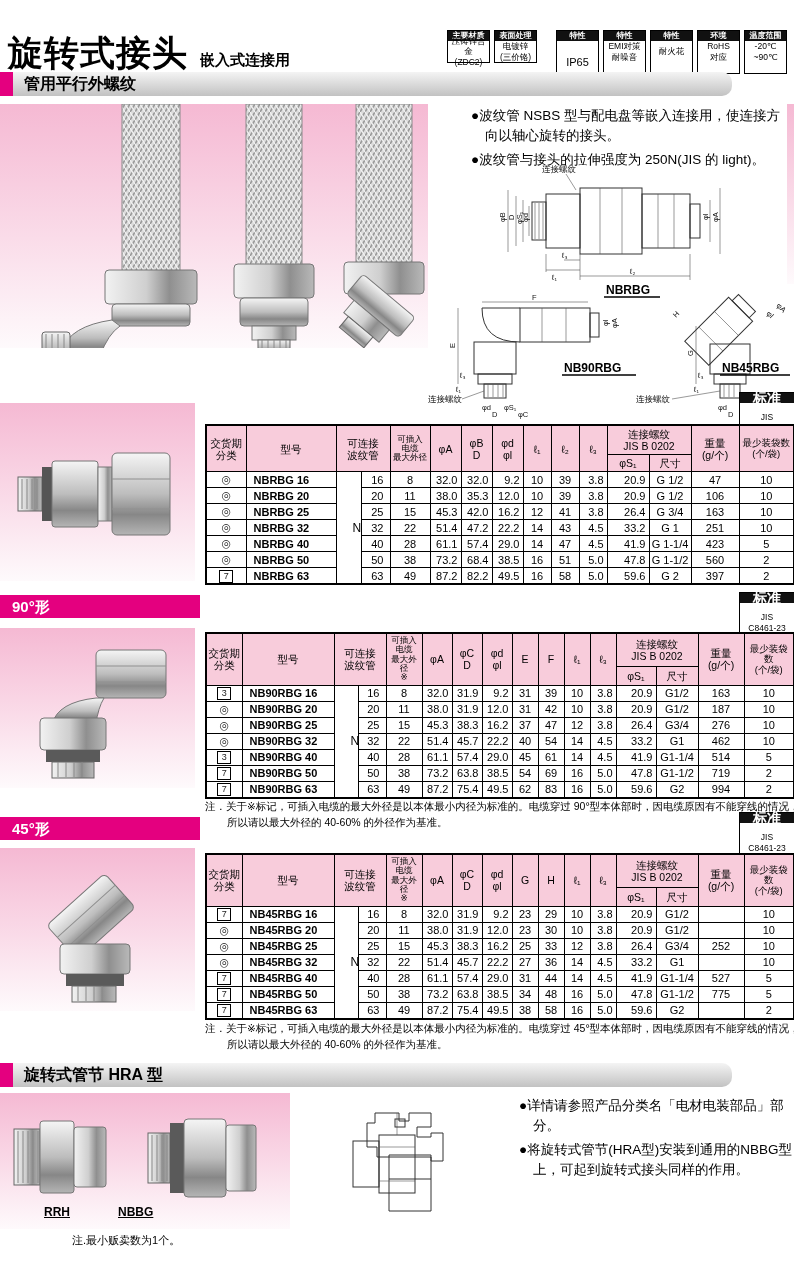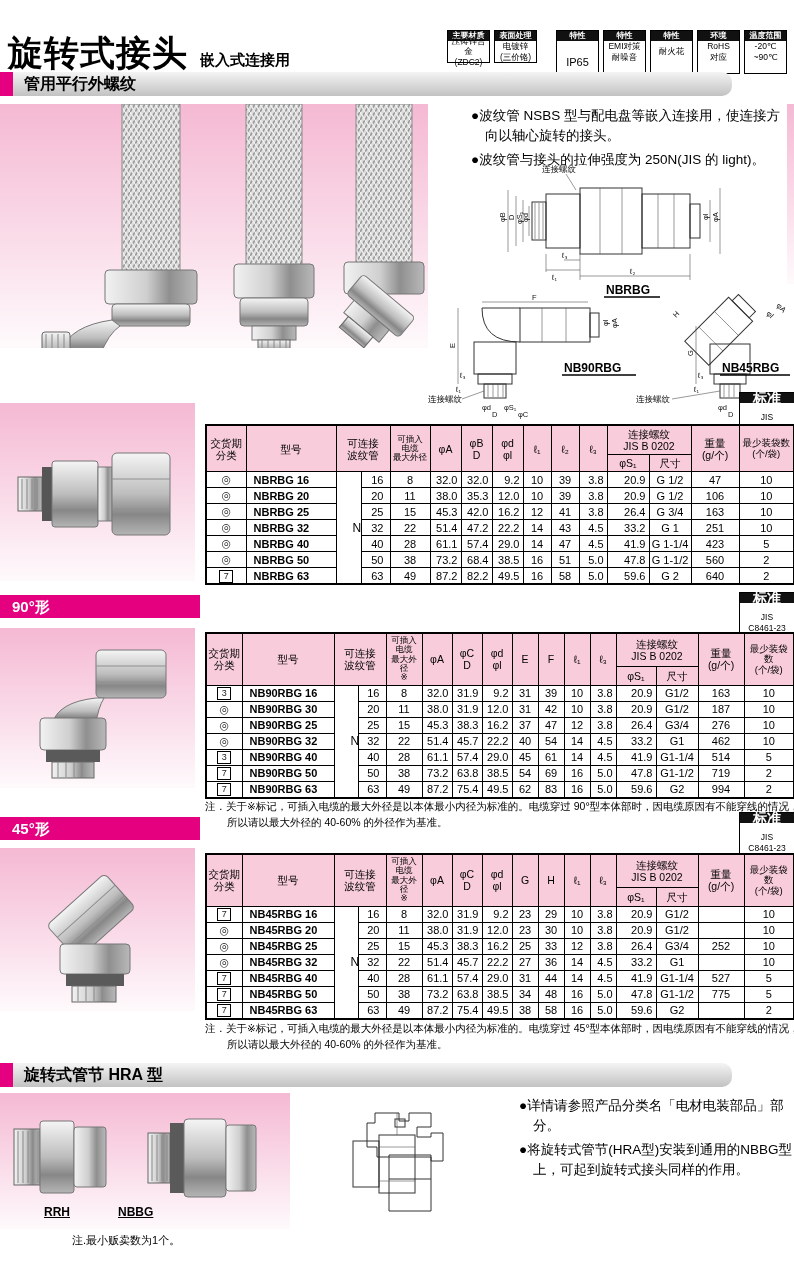--- a/index.html
+++ b/index.html
@@ -501,21 +501,21 @@
           <td class="c-num">63</td>
           <td class="c-mid">49</td>
           <td class="c-dec">87.2</td>
           <td class="c-dec">82.2</td>
           <td class="c-dec">49.5</td>
           <td class="c-mid">16</td>
           <td class="c-mid">58</td>
           <td class="c-dec">5.0</td>
           <td class="c-dec">59.6</td>
           <td class="c-mid">G 2</td>
-          <td class="c-mid">640</td>
+          <td class="c-mid">397</td>
           <td class="c-mid">2</td>
         </tr>
       </tbody>
   </table>
 
   <table class="spec" id="table2">
     <colgroup>
         <col style="width:36px">
         <col style="width:92px">
         <col style="width:24px">
@@ -579,21 +579,21 @@
           <td class="c-mid">39</td>
           <td class="c-mid">10</td>
           <td class="c-dec">3.8</td>
           <td class="c-dec">20.9</td>
           <td class="c-mid">G1/2</td>
           <td class="c-mid">163</td>
           <td class="c-mid">10</td>
         </tr>
         <tr>
           <td class="c-class">◎</td>
-          <td class="c-model">NB90RBG 30</td>
+          <td class="c-model">NB90RBG 20</td>
           <td class="c-num">20</td>
           <td class="c-mid">11</td>
           <td class="c-dec">38.0</td>
           <td class="c-dec">31.9</td>
           <td class="c-dec">12.0</td>
           <td class="c-mid">31</td>
           <td class="c-mid">42</td>
           <td class="c-mid">10</td>
           <td class="c-dec">3.8</td>
           <td class="c-dec">20.9</td>

